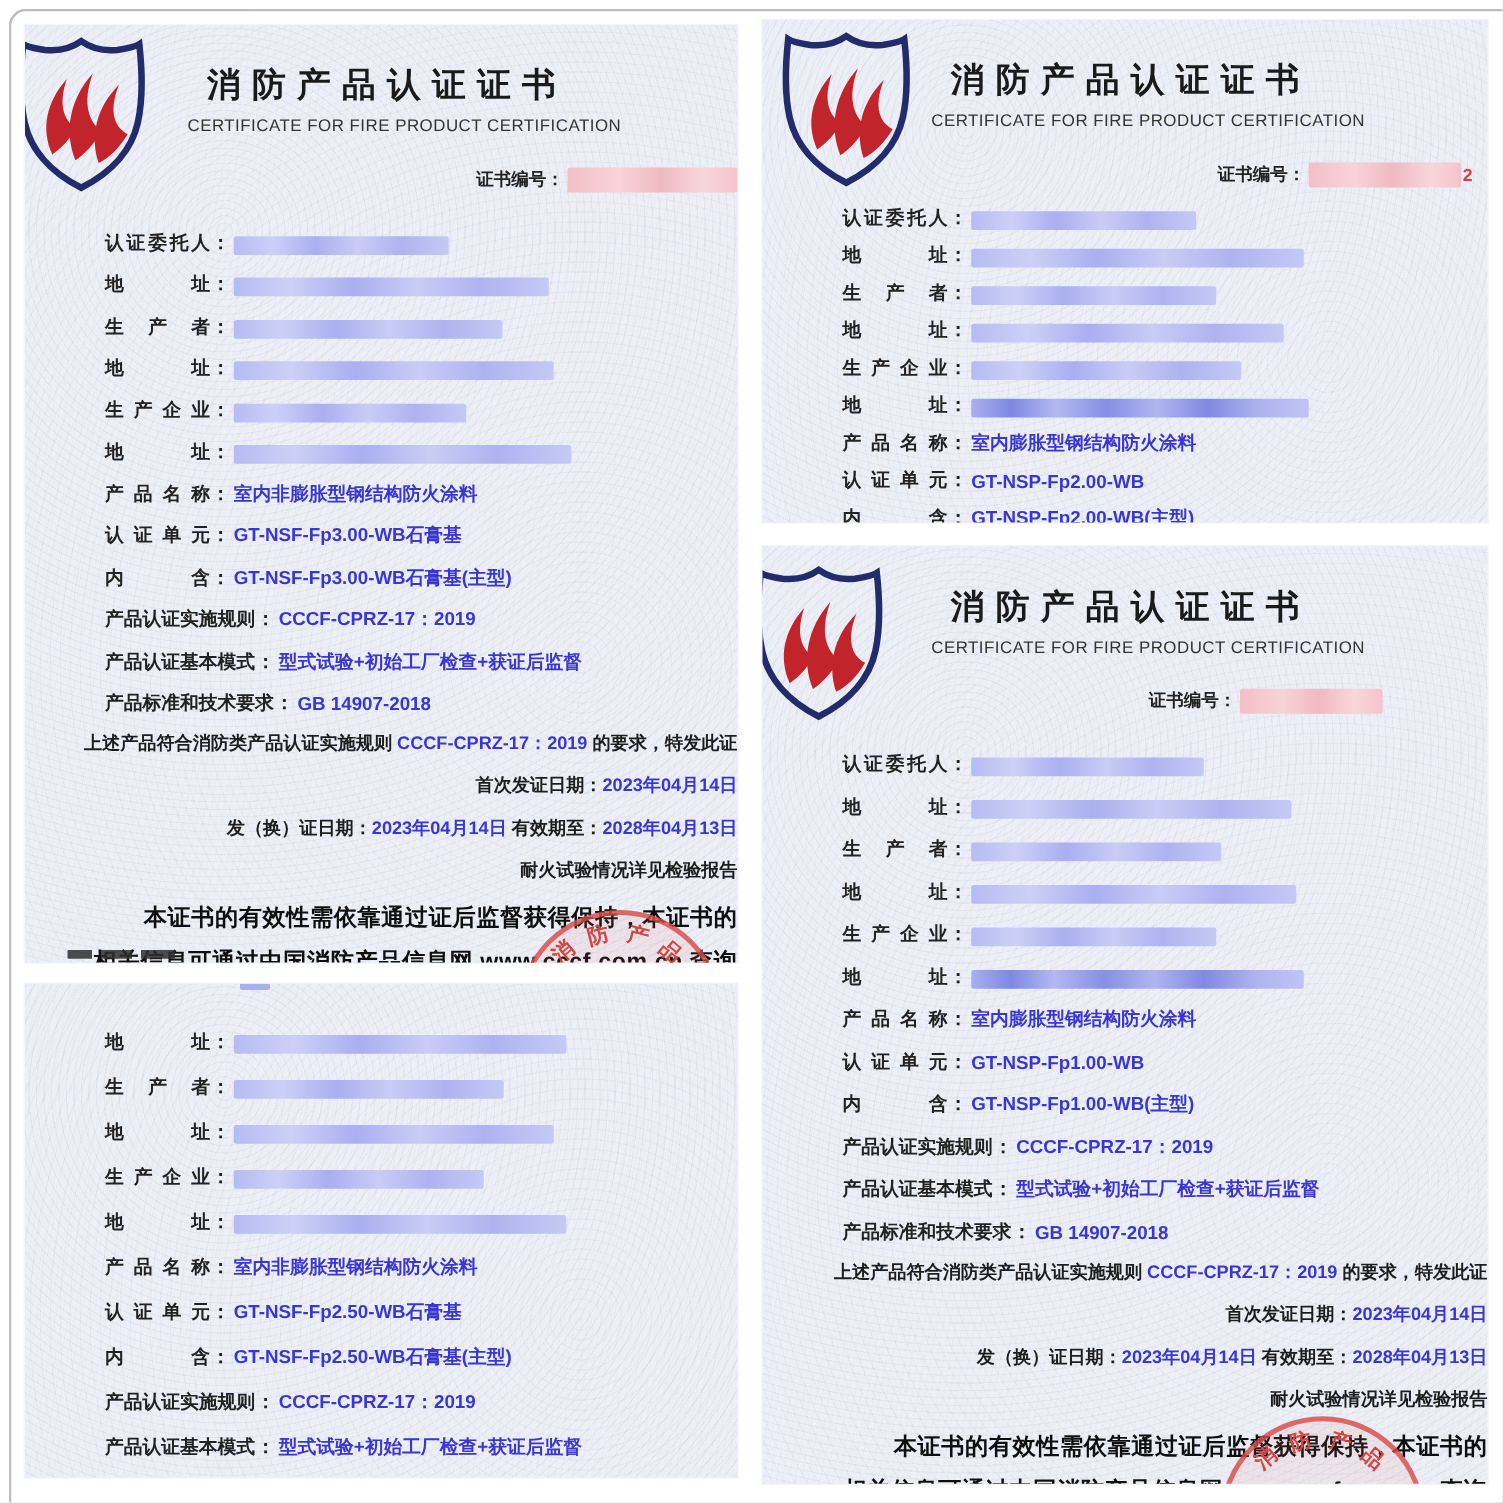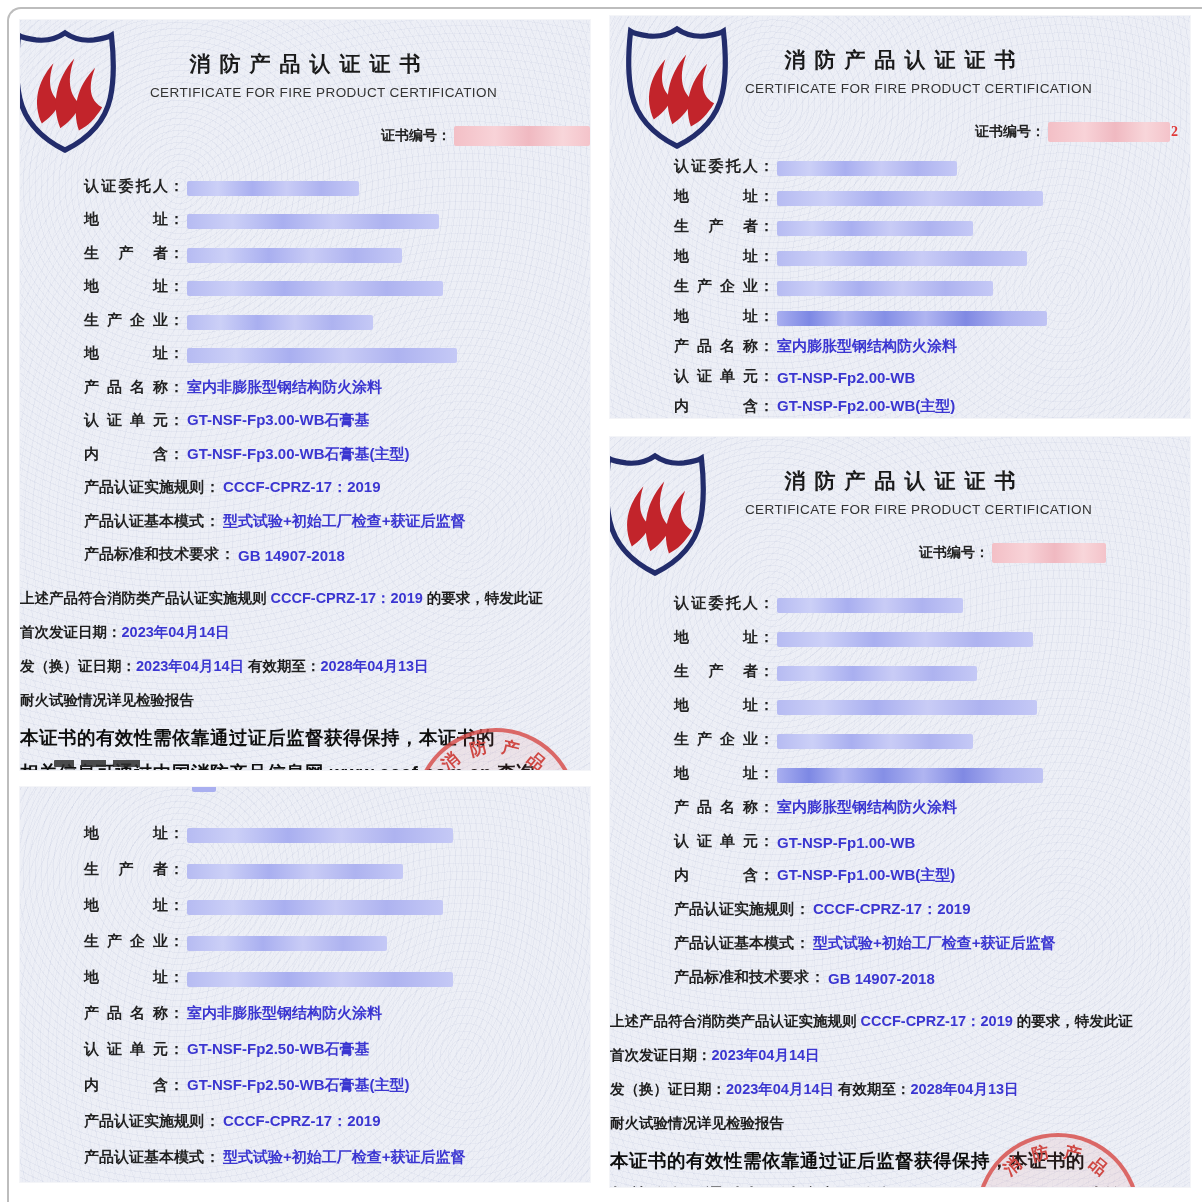--- a/index.html
+++ b/index.html
@@ -15,25 +15,25 @@
     box-shadow:0 0 0 1px rgba(120,130,160,0.08);}
   #cert1{left:20px;top:20px;width:570px;height:750px;}
   #cert2{left:610px;top:16px;width:580px;height:402px;}
   #cert3{left:20px;top:787px;width:570px;height:395px;}
   #cert4{left:610px;top:437px;width:580px;height:750px;}
 
   .logo{position:absolute;top:6px;left:-16px;width:122px;height:130px;}
   #cert2 .logo{left:6px;}
   #cert4 .logo{top:12px;}
 
-  .title{margin:30px 0 7px;text-align:center;font-size:21px;font-weight:700;
+  .title{margin:30px 0 7px;text-align:center;font-size:27px;font-weight:700;
          letter-spacing:9px;padding-left:9px;color:#1a1a1a;}
   .subtitle{text-align:center;font-size:13.5px;color:#333;letter-spacing:0.4px;font-weight:500;padding-left:37px;}
   .certno{display:flex;justify-content:flex-end;align-items:center;margin-top:26px;
-          font-size:14px;color:#222;font-weight:600;font-family:Liberation Serif, serif;}
+          font-size:14px;color:#222;font-weight:600;}
   .pinkbar{display:inline-block;height:20px;border-radius:2px;margin-left:3px;
     background:linear-gradient(90deg,#f3bfc6,#f8d3d8 30%,#f0b9c1 55%,#f8d6da 80%,#f4c3ca);}
   #cert1 .pinkbar{width:136px;}
   #cert2 .pinkbar{width:122px;}
   #cert2 .certno{margin-right:12px;}
   #cert4 .pinkbar{width:114px;}
   #cert4 .certno{margin-right:84px;}
   .cno-suffix{color:#e03a3a;font-weight:700;margin-left:1px;}
 
   .rows{margin-top:16px;padding-left:64px;font-size:15px;}
@@ -44,21 +44,21 @@
   #cert3 .row{height:36px;}
   #cert4 .row{height:34px;}
   .lbl{color:#222;font-weight:700;white-space:pre;}
   .lbl.j{display:inline-block;width:84px;text-align:justify;text-align-last:justify;}
   .colon{font-weight:700;color:#222;margin:0 3px 0 1px;}
   .val{color:#3b36d1;font-weight:700;}
   .bar{display:inline-block;height:15px;border-radius:2px;filter:blur(0.4px);
     background:linear-gradient(90deg,#b6bbf2,#ccd0f7 18%,#a9aff0 38%,#c9ccf6 58%,#aeb3f0 78%,#c5c9f6);}
   .bar.peek{background:linear-gradient(90deg,#a9aff0,#7d88e4 12%,#b3b8f2 25%,#858fe6 40%,#b0b5f1 55%,#8089e3 70%,#adb2f0 85%,#c0c4f4);}
 
-  .bottom{margin-top:25px;text-align:left;font-size:14.5px;color:#1d1d1d;font-weight:600;}
+  .bottom{margin-top:13px;text-align:right;font-size:14.5px;color:#1d1d1d;font-weight:600;}
   .bottom .line{margin:0 0 15px;}
   .blue{color:#3b36d1;}
   .big{font-size:18.5px;font-weight:700;color:#0f0f0f;margin:2px 0 9px;letter-spacing:0.5px;line-height:26px;}
 
   .seal{position:absolute;width:156px;height:156px;border:4px solid rgba(215,74,70,0.8);
         border-radius:50%;background:radial-gradient(circle,rgba(231,110,105,0.06),rgba(231,110,105,0.12));}
   #cert1 .seal{right:12px;bottom:-122px;}
   #cert4 .seal{right:50px;bottom:-110px;}
   .seal span{position:absolute;color:#cf4743;font-weight:700;font-size:17px;}
   .seal .s0{left:24px;top:18px;transform:rotate(-40deg);}

